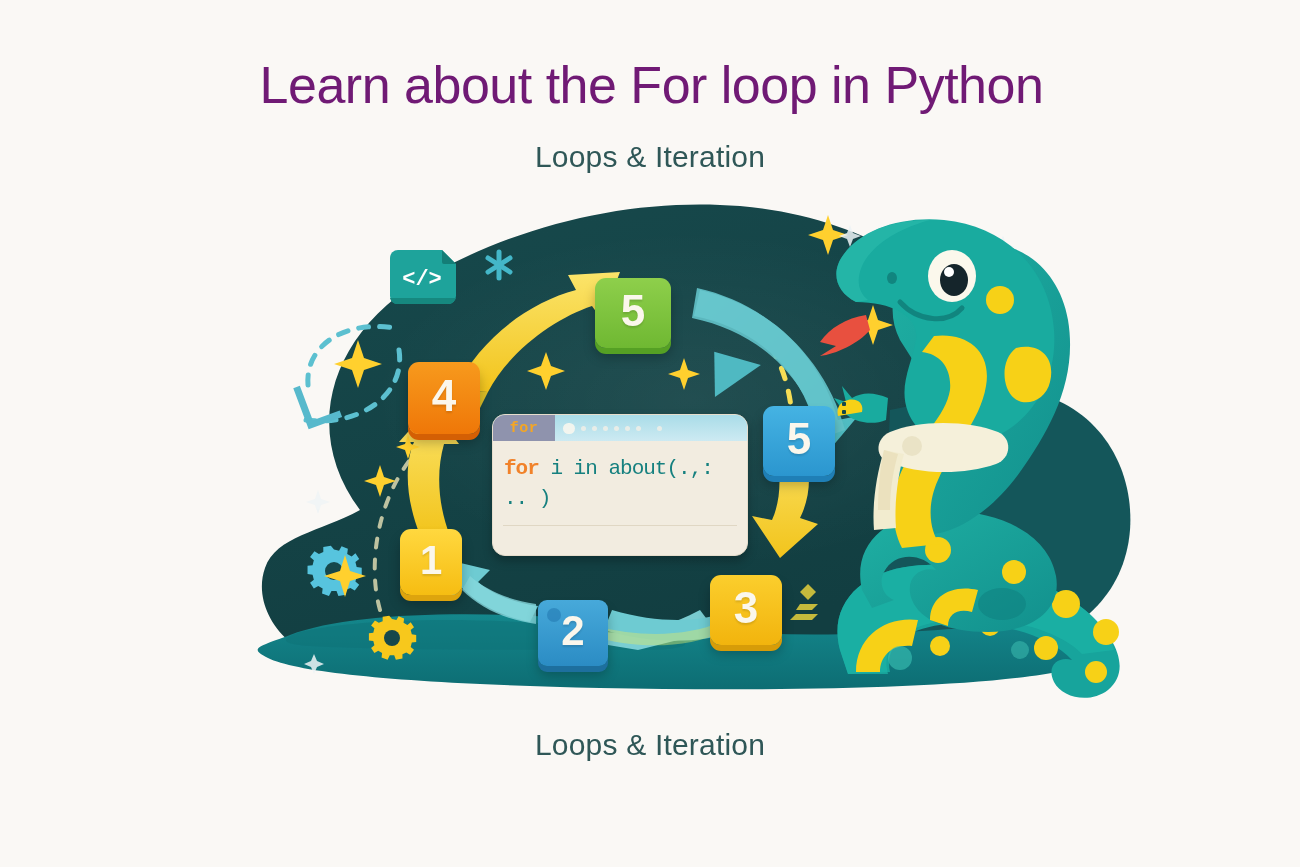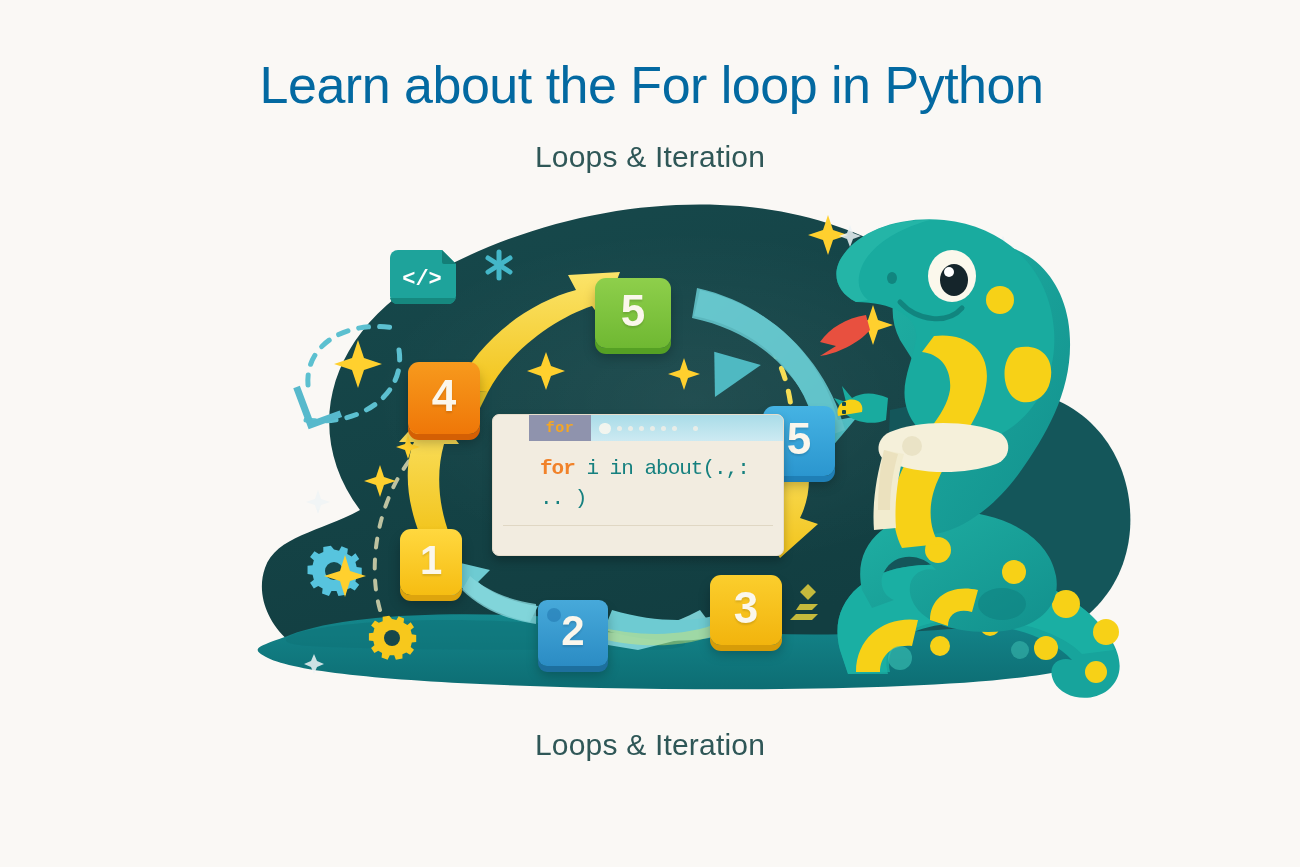--- a/index.html
+++ b/index.html
@@ -13,21 +13,21 @@
   }
   .stage{position:absolute;inset:0;}
 
   
   .title{
     position:absolute;left:3px;right:0;top:55px;
     text-align:center;
     font-size:52px;
     font-weight:400;
     letter-spacing:-0.5px;
-    color:#0369a1;
+    color:#701a75;
     font-family:"Liberation Sans", sans-serif;
     white-space:nowrap;
   }
   .subtitle{
     position:absolute;left:0;right:0;top:140px;
     text-align:center;
     font-size:30px;
     font-weight:400;
     color:#2f5757;
     letter-spacing:0.2px;
@@ -42,25 +42,24 @@
   }
 
   
   .illo{position:absolute;left:0;top:180px;width:1300px;height:520px;}
   .illo svg{display:block;}
 
   
   .codewin{
     position:absolute;left:492px;top:414px;width:254px;height:140px;
     background:#f2ece0;
-    border-radius:7px;
+    border-radius:13px;
     box-shadow:0 5px 10px rgba(0,0,0,.25);
     overflow:hidden;
     border:1px solid #e6ddcc;
-    padding-left:36px;
   }
   .cw-bar{height:26px;display:flex;align-items:stretch;background:#bfe4ec;}
   .cw-tab{
     width:62px;background:#8f93ad;color:#f5a623;
     font-family:"Liberation Mono", monospace;
     font-weight:bold;font-size:15px;
     display:flex;align-items:center;justify-content:center;
     letter-spacing:.5px;
   }
   .cw-dots{flex:1;display:flex;align-items:center;gap:6px;padding-left:8px;background:linear-gradient(180deg,#a9dce8,#cdeaf2);}

